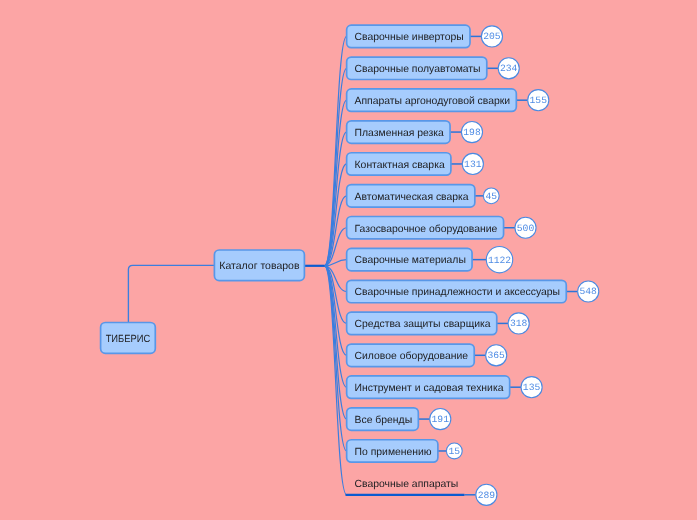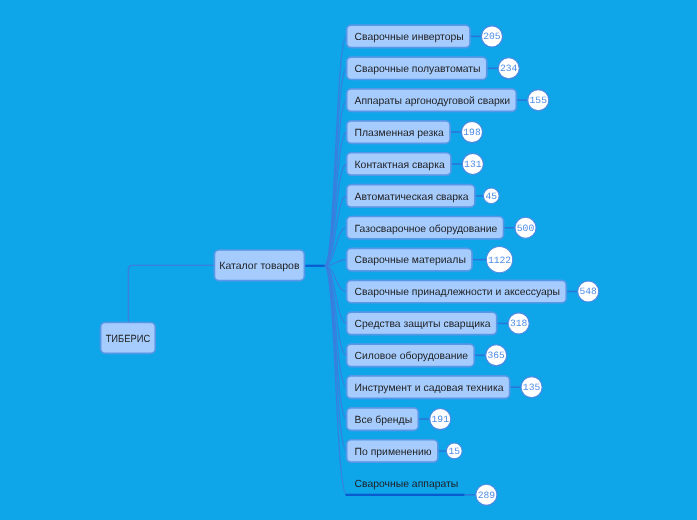--- a/index.html
+++ b/index.html
@@ -1,20 +1,20 @@
 <!DOCTYPE html>
 <html><head>
 <meta charset="utf-8">
 <style>
   html,body{margin:0;padding:0;background:#fff;}
   body{width:697px;height:520px;overflow:hidden;
        font-family:"Liberation Sans",sans-serif;
        -webkit-font-smoothing:antialiased;
        text-rendering:geometricPrecision;}
-  #stage{position:relative;width:697px;height:520px;background:#0ea5e9;}
+  #stage{position:relative;width:697px;height:520px;background:#fca5a5;}
   #svg{position:absolute;left:0;top:0;display:block;}
   .node-label{font-family:"Liberation Sans",sans-serif;font-size:10.4px;
               fill:#202124;}
   .badge-label{font-family:"Liberation Mono","DejaVu Sans Mono",monospace;
                font-size:9.7px;fill:#4f8ce4;text-anchor:middle;}
   .node-box{fill:#a6ccfd;stroke:#5897e8;stroke-width:1.7;}
   .badge-circle{fill:#fff;stroke:#4a8ae2;stroke-width:1.1;}
   .link{fill:none;stroke:#3a7edf;stroke-width:1.2;}
   .link-stub{stroke:#2b74d9;stroke-width:1.5;fill:none;}
   .link-thick{fill:none;stroke:#0a5bd0;stroke-width:2.2;}

